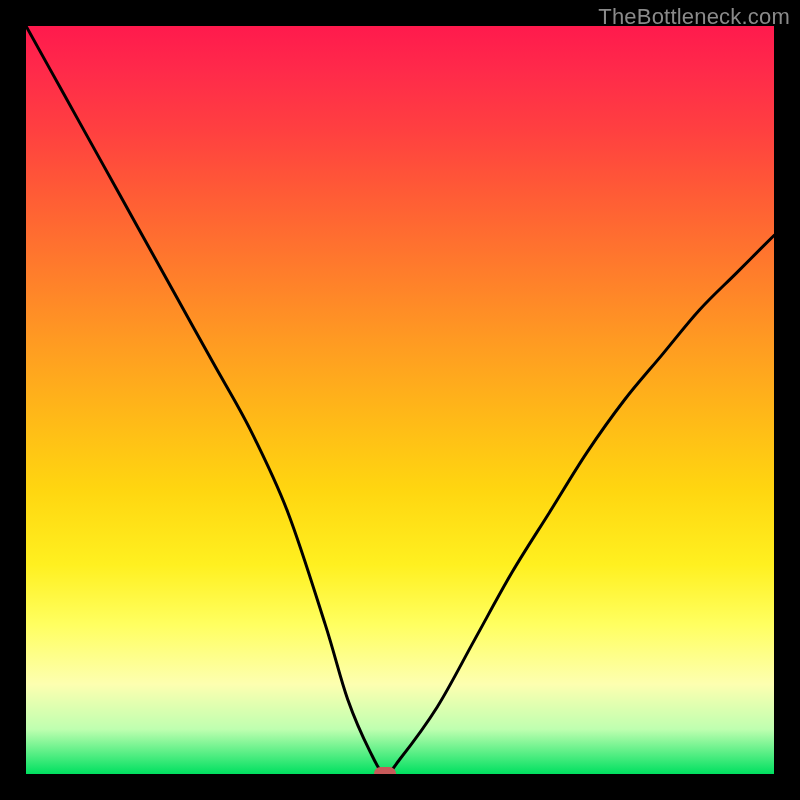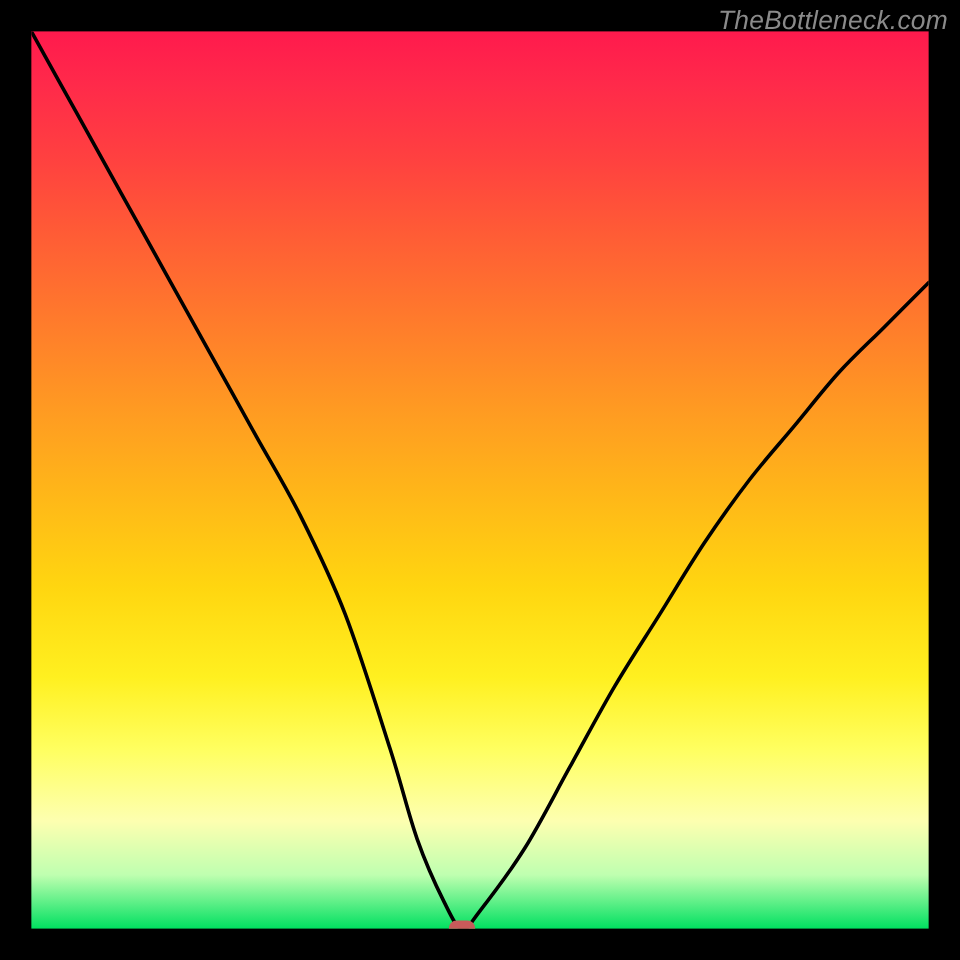--- a/index.html
+++ b/index.html
@@ -9,21 +9,20 @@
     height: 800px;
     background: #000;
     overflow: hidden;
     font-family: Arial, Helvetica, sans-serif;
   }
   .frame {
     position: absolute;
     top: 0; left: 0;
     width: 800px; height: 800px;
     background: #000;
-    font-style: italic;
   }
   .plot-area {
     position: absolute;
     top: 26px;
     left: 26px;
     width: 748px;
     height: 748px;
     overflow: hidden;
   }
   .gradient {

